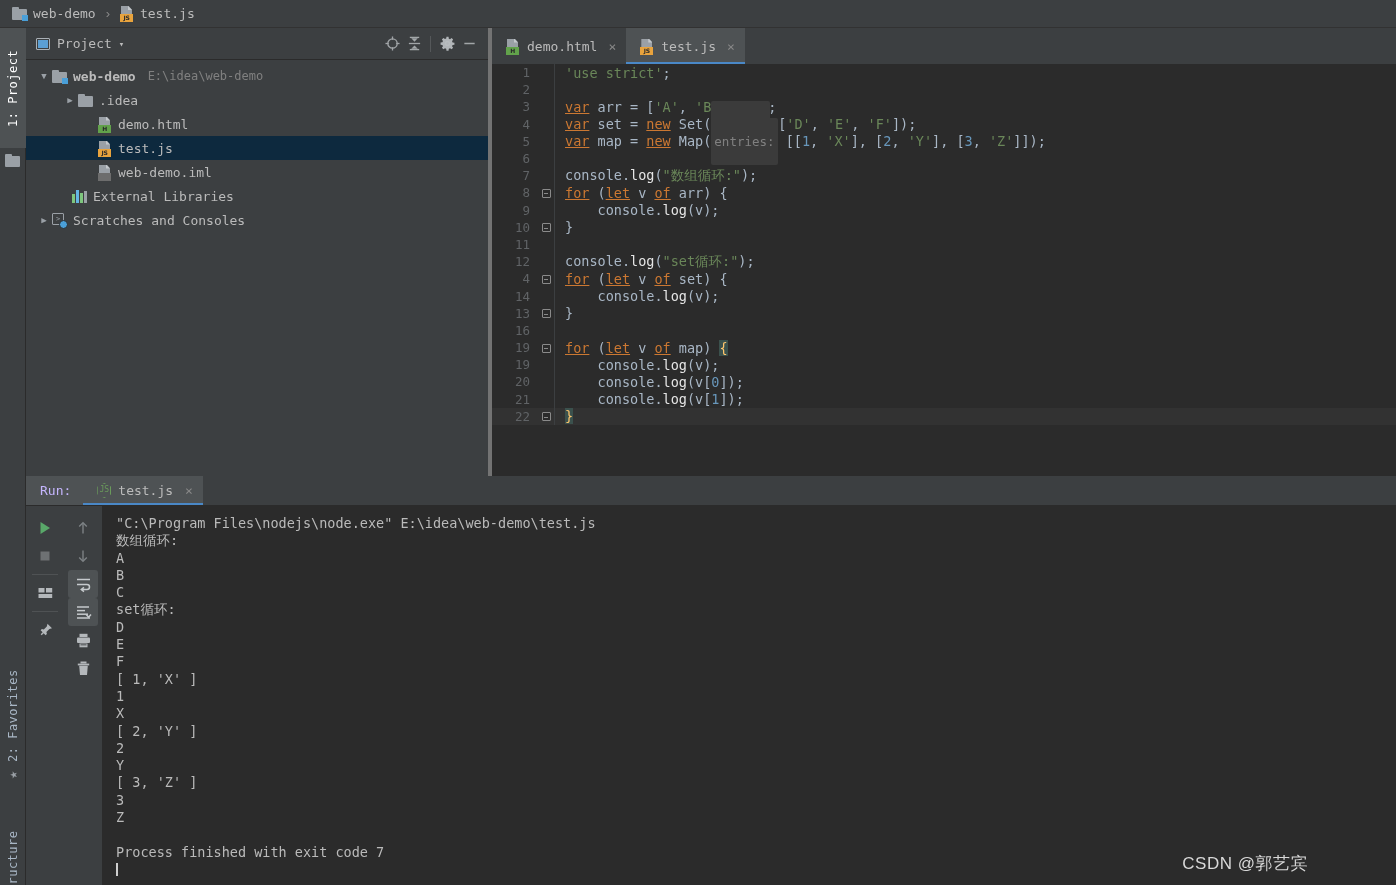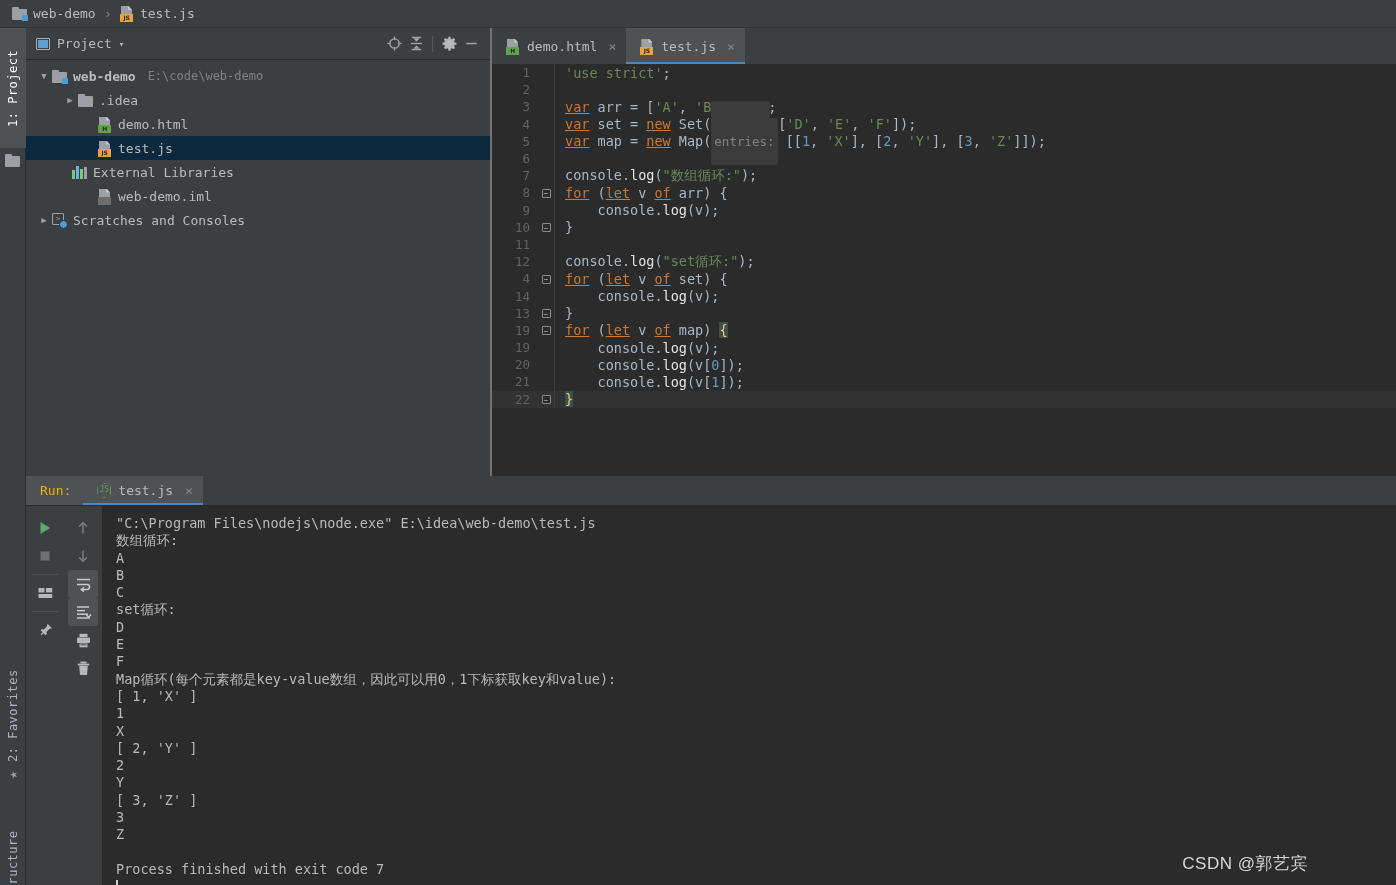--- a/index.html
+++ b/index.html
@@ -69,21 +69,21 @@
   }
   .vtab.sel { background:#4e5254; color:#ffffff; }
   #vtab-project { top:0px; height:120px; }
   #vtab-fav { top:640px; height:115px; }
   #vtab-struct { top:790px; height:95px; }
   .vtab .vico { writing-mode: horizontal-tb; transform: rotate(90deg); display:inline-block; }
 
   
   .projwin {
     position:absolute; left:26px; top:28px; width:466px; height:448px;
-    background:#3c3f41; border-right:2px solid #737373;
+    background:#3c3f41; border-right:4px solid #737373;
   }
   .projhead {
     height:32px; display:flex; align-items:center; padding:0 8px 0 10px;
     background:#3c3f41; border-bottom:1px solid #2b2b2b;
   }
   .projhead .title { font-size:13px; color:#bbbbbb; margin-left:7px; }
   .projhead .caret { margin-left:7px; color:#bbbbbb; font-size:9px; }
   .projhead .spacer { flex:1; }
   .hicon { width:22px; height:22px; display:flex; align-items:center; justify-content:center; opacity:.85;}
   .hsep { width:1px; height:16px; background:#55585a; margin:0 5px; }
@@ -161,21 +161,21 @@
   }
   .foldbox::after{ content:''; position:absolute; left:1.5px; top:3.5px; width:4px; height:1px; background:#8a8a8a;}
 
   
   .runwin {
     position:absolute; left:26px; top:476px; width:1370px; height:409px;
     background:#3c3f41;
   }
   .runtabs { height:30px; background:#3c3f41; display:flex; align-items:stretch; border-bottom:1px solid #2b2b2b;}
   .runlabel {
-    display:flex; align-items:center; padding:0 12px 0 14px; font-size:13px; color:#eab308;
+    display:flex; align-items:center; padding:0 12px 0 14px; font-size:13px; color:#c4b5fd;
     background:#4e5254;
   }
   .runtab {
     display:flex; align-items:center; gap:7px; padding:0 10px 0 14px; font-size:13px;
     color:#bbbbbb; background:#4e5254; position:relative;
   }
   .runtab::after{ content:''; position:absolute; left:0; right:0; bottom:0; height:2px; background:#4a88c7;}
   .runtab .close{ color:#8a8a8a; margin-left:5px; }
   .node-ico {
     width:14px; height:15px; position:relative; display:inline-block;
@@ -289,21 +289,21 @@
     <div class="tree">
 
       <div class="row">
         <span class="arrow">▼</span>
         <span class="rowicon">
             <span class="ico-folder">
               <span class="badge-sq"></span>
             </span>
           </span>
         <span class="rowlabel bold">web-demo</span>
-        <span class="rowpath">E:\code\web-demo</span>
+        <span class="rowpath">E:\idea\web-demo</span>
       </div>
 
       <div class="row" style="padding-left:36px">
         <span class="arrow">▶</span>
         <span class="rowicon">
             <span class="ico-folder"></span>
           </span>
         <span class="rowlabel">.idea</span>
       </div>
 
@@ -320,43 +320,43 @@
 
       <div class="row sel" style="padding-left:72px">
         <span class="rowicon">
           <span class="ico-file">
               <span class="pg"></span>
               <span class="fold"></span>
               <span class="tag tag-js">JS</span>
             </span>
         </span>
         <span class="rowlabel">test.js</span>
+      </div>
+
+      <div class="row" style="padding-left:72px">
+        <span class="rowicon">
+          <span class="ico-file">
+              <span class="pg"></span>
+              <span class="fold"></span>
+              <span class="tag tag-iml"></span>
+            </span>
+        </span>
+        <span class="rowlabel">web-demo.iml</span>
       </div>
 
       <div class="row" style="padding-left:46px">
         <span class="rowicon">
           <span class="ico-lib">
               <i></i>
               <i></i>
               <i></i>
               <i></i>
             </span>
         </span>
         <span class="rowlabel">External Libraries</span>
-      </div>
-
-      <div class="row" style="padding-left:72px">
-        <span class="rowicon">
-          <span class="ico-file">
-              <span class="pg"></span>
-              <span class="fold"></span>
-              <span class="tag tag-iml"></span>
-            </span>
-        </span>
-        <span class="rowlabel">web-demo.iml</span>
       </div>
 
       <div class="row">
         <span class="arrow">▶</span>
         <span class="rowicon">
           <span class="ico-scratch">
               <span class="sq">&gt;</span>
               <span class="clk"></span>
             </span>
         </span>
@@ -395,20 +395,21 @@
         <div class="coderow"><div class="gutter">6</div><div class="fold"></div><div class="vbar"></div><div class="code"></div></div>
         <div class="coderow"><div class="gutter">7</div><div class="fold"></div><div class="vbar"></div><div class="code"><span class="k-txt">console.</span><span class="k-fn">log</span><span class="k-txt">(</span><span class="k-str">"数组循环:"</span><span class="k-txt">);</span></div></div>
         <div class="coderow"><div class="gutter">8</div><div class="fold"><span class="foldbox"></span></div><div class="vbar"></div><div class="code"><span class="k-kw">for</span><span class="k-txt"> (</span><span class="k-kw">let</span><span class="k-txt"> v </span><span class="k-kw">of</span><span class="k-txt"> arr) {</span></div></div>
         <div class="coderow"><div class="gutter">9</div><div class="fold"></div><div class="vbar"></div><div class="code"><span class="k-txt">    console.</span><span class="k-fn">log</span><span class="k-txt">(v);</span></div></div>
         <div class="coderow"><div class="gutter">10</div><div class="fold"><span class="foldbox"></span></div><div class="vbar"></div><div class="code"><span class="k-txt">}</span></div></div>
         <div class="coderow"><div class="gutter">11</div><div class="fold"></div><div class="vbar"></div><div class="code"></div></div>
         <div class="coderow"><div class="gutter">12</div><div class="fold"></div><div class="vbar"></div><div class="code"><span class="k-txt">console.</span><span class="k-fn">log</span><span class="k-txt">(</span><span class="k-str">"set循环:"</span><span class="k-txt">);</span></div></div>
         <div class="coderow"><div class="gutter">4</div><div class="fold"><span class="foldbox"></span></div><div class="vbar"></div><div class="code"><span class="k-kw">for</span><span class="k-txt"> (</span><span class="k-kw">let</span><span class="k-txt"> v </span><span class="k-kw">of</span><span class="k-txt"> set) {</span></div></div>
         <div class="coderow"><div class="gutter">14</div><div class="fold"></div><div class="vbar"></div><div class="code"><span class="k-txt">    console.</span><span class="k-fn">log</span><span class="k-txt">(v);</span></div></div>
         <div class="coderow"><div class="gutter">13</div><div class="fold"><span class="foldbox"></span></div><div class="vbar"></div><div class="code"><span class="k-txt">}</span></div></div>
+        <div class="coderow"><div class="gutter">16</div><div class="fold"></div><div class="vbar"></div><div class="code"></div></div>
         <div class="coderow"><div class="gutter">19</div><div class="fold"><span class="foldbox"></span></div><div class="vbar"></div><div class="code"><span class="k-kw">for</span><span class="k-txt"> (</span><span class="k-kw">let</span><span class="k-txt"> v </span><span class="k-kw">of</span><span class="k-txt"> map) </span><span class="k-brace">{</span></div></div>
         <div class="coderow"><div class="gutter">19</div><div class="fold"></div><div class="vbar"></div><div class="code"><span class="k-txt">    console.</span><span class="k-fn">log</span><span class="k-txt">(v);</span></div></div>
         <div class="coderow"><div class="gutter">20</div><div class="fold"></div><div class="vbar"></div><div class="code"><span class="k-txt">    console.</span><span class="k-fn">log</span><span class="k-txt">(v[</span><span class="k-num">0</span><span class="k-txt">]);</span></div></div>
         <div class="coderow"><div class="gutter">21</div><div class="fold"></div><div class="vbar"></div><div class="code"><span class="k-txt">    console.</span><span class="k-fn">log</span><span class="k-txt">(v[</span><span class="k-num">1</span><span class="k-txt">]);</span></div></div>
         <div class="coderow cur"><div class="gutter">22</div><div class="fold"><span class="foldbox"></span></div><div class="vbar"></div><div class="code"><span class="k-brace">}</span></div></div>
       </div>
   </div>
 
   <div class="runwin">
     <div class="runtabs">
@@ -502,21 +503,20 @@
       <div class="console" id="console">
           <div class="cline">"C:\Program Files\nodejs\node.exe" E:\idea\web-demo\test.js</div>
           <div class="cline">数组循环:</div>
           <div class="cline">A</div>
           <div class="cline">B</div>
           <div class="cline">C</div>
           <div class="cline">set循环:</div>
           <div class="cline">D</div>
           <div class="cline">E</div>
           <div class="cline">F</div>
-          <div class="cline">Map循环(每个元素都是key-value数组，因此可以用0，1下标获取key和value):</div>
           <div class="cline">[ 1, 'X' ]</div>
           <div class="cline">1</div>
           <div class="cline">X</div>
           <div class="cline">[ 2, 'Y' ]</div>
           <div class="cline">2</div>
           <div class="cline">Y</div>
           <div class="cline">[ 3, 'Z' ]</div>
           <div class="cline">3</div>
           <div class="cline">Z</div>
           <div class="cline">&nbsp;</div>

